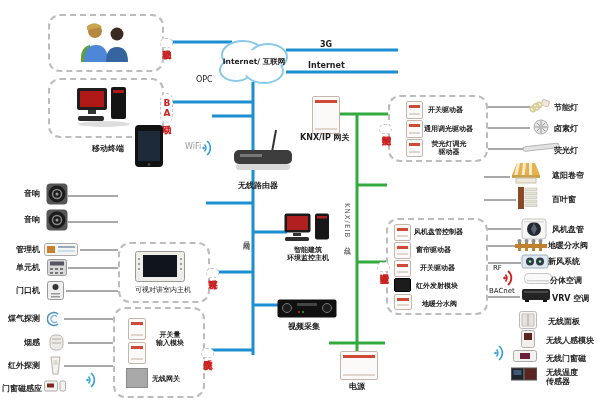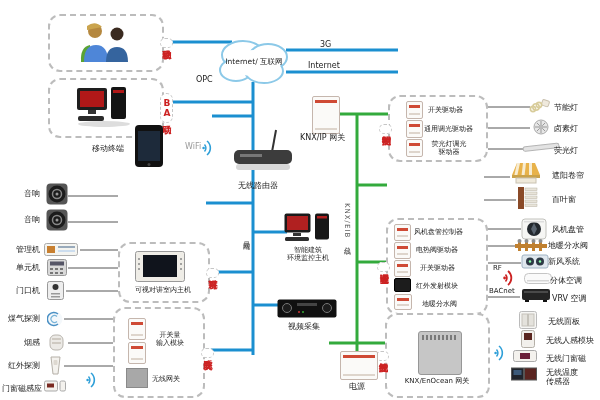--- a/index.html
+++ b/index.html
@@ -9,21 +9,21 @@
   .b{stroke:var(--line_blue);stroke-width:3;fill:none}
   .g{stroke:var(--line_green);stroke-width:3;fill:none}
   .t{stroke:var(--thin_line);stroke-width:1;fill:none}
   .cl{fill:#fff;stroke:var(--cloud_stroke);stroke-width:2}
   .box{position:absolute;border:2px dashed var(--box_border);border-radius:12px;background:#fff;z-index:1}
   .tab{position:absolute;top:50%;transform:translateY(-50%);writing-mode:vertical-rl;text-orientation:upright;
        background:#fff;border:1px dashed #c6c6c6;border-radius:7px;color:var(--label_red);
        font-weight:bold;font-size:9px;line-height:1.05;padding:4px 1px;z-index:6;text-align:center}
   .tab.R{right:-11px}.tab.L{left:-11px}
   .lbl{position:absolute;font-size:8px;line-height:1.15;z-index:4;color:#222}
-  .lbl.b{font-weight:normal}
+  .lbl.b{font-weight:bold}
   .lbl.s{font-size:7px}
   .lbl.gray{color:#9a9a9a}
   .pre{white-space:pre-line}
   .ctr{text-align:center}
   .vtext{position:absolute;writing-mode:vertical-rl;font-size:7px;color:#555;z-index:4;letter-spacing:1px}
   .icon{position:absolute;z-index:3;line-height:0}
   .din{position:absolute;z-index:3;background:#fbfaf8;border:1px solid #c5b6ad;border-radius:2px}
   .din:before{content:"";position:absolute;left:2px;right:2px;top:3px;height:3px;background:#cf4a35}
   .din:after{content:"";position:absolute;left:2px;right:2px;bottom:3px;height:2px;background:#ded5cc}
   .dmod{position:absolute;z-index:3;background:#1c1c1c;border:1px solid #000;border-radius:2px}
@@ -371,21 +371,21 @@
         </g>
       </svg>
   </span>
   <span class="lbl b" style="left:552px;top:195px">百叶窗</span>
 
   <div class="box" style="left:386px;top:218px;width:98px;height:93px">
     <span class="tab L">暖通空调</span>
     <span class="din" style="left:6px;top:4px;width:15px;height:15px"></span>
     <span class="lbl b s" style="left:26px;top:8px">风机盘管控制器</span>
     <span class="din" style="left:6px;top:22px;width:15px;height:15px"></span>
-    <span class="lbl b s" style="left:28px;top:26px">电热阀驱动器</span>
+    <span class="lbl b s" style="left:28px;top:26px">窗帘驱动器</span>
     <span class="din" style="left:6px;top:40px;width:15px;height:15px"></span>
     <span class="lbl b s" style="left:32px;top:44px">开关驱动器</span>
     <span class="dmod" style="left:6px;top:58px;width:15px;height:12px"></span>
     <span class="lbl b s" style="left:28px;top:62px">红外发射模块</span>
     <span class="din" style="left:6px;top:74px;width:16px;height:14px"></span>
     <span class="lbl b s" style="left:34px;top:80px">地暖分水阀</span>
   </div>
   <span class="icon" style="left:521px;top:218px">
     <svg width="26" height="22">
         <rect x="1" y="1" width="24" height="20" rx="3" fill="#f6f6f4" stroke="#c2c2bd"></rect>
@@ -442,25 +442,20 @@
   <span class="icon" style="left:521px;top:288px">
     <svg width="30" height="15">
         <rect x="1" y="1" width="28" height="11" rx="2" fill="#242424"></rect>
         <rect x="3" y="3" width="24" height="2" fill="#4a4a4a"></rect>
         <rect x="4" y="12" width="4" height="2" fill="#111"></rect>
         <rect x="22" y="12" width="4" height="2" fill="#111"></rect>
       </svg>
   </span>
   <span class="lbl b" style="left:552px;top:294px">VRV 空调</span>
 
-  <div class="box" style="left:385px;top:313px;width:101px;height:81px">
-    <span class="tab L">无线控制</span>
-    <span class="ebox" style="left:31px;top:16px;width:42px;height:42px"></span>
-    <span class="lbl b s ctr" style="left:4px;top:62px;width:92px">KNX/EnOcean 网关</span>
-  </div>
   <span class="icon" style="left:494px;top:343px">
     <svg width="16" height="20">
         <path d="M5 3 a9 9 0 0 1 0 14" fill="none" stroke="#2e9fd8" stroke-width="1.6"></path>
         <path d="M2.5 6.5 a5.5 5.5 0 0 1 0 7" fill="none" stroke="#2e9fd8" stroke-width="1.4"></path>
         <circle cx="1.6" cy="10" r="1.3" fill="#2e9fd8"></circle>
       </svg>
   </span>
   <span class="icon" style="left:519px;top:311px">
     <svg width="18" height="18">
         <rect x="0.5" y="0.5" width="17" height="17" rx="2" fill="#f6f6f4" stroke="#bbb"></rect>

